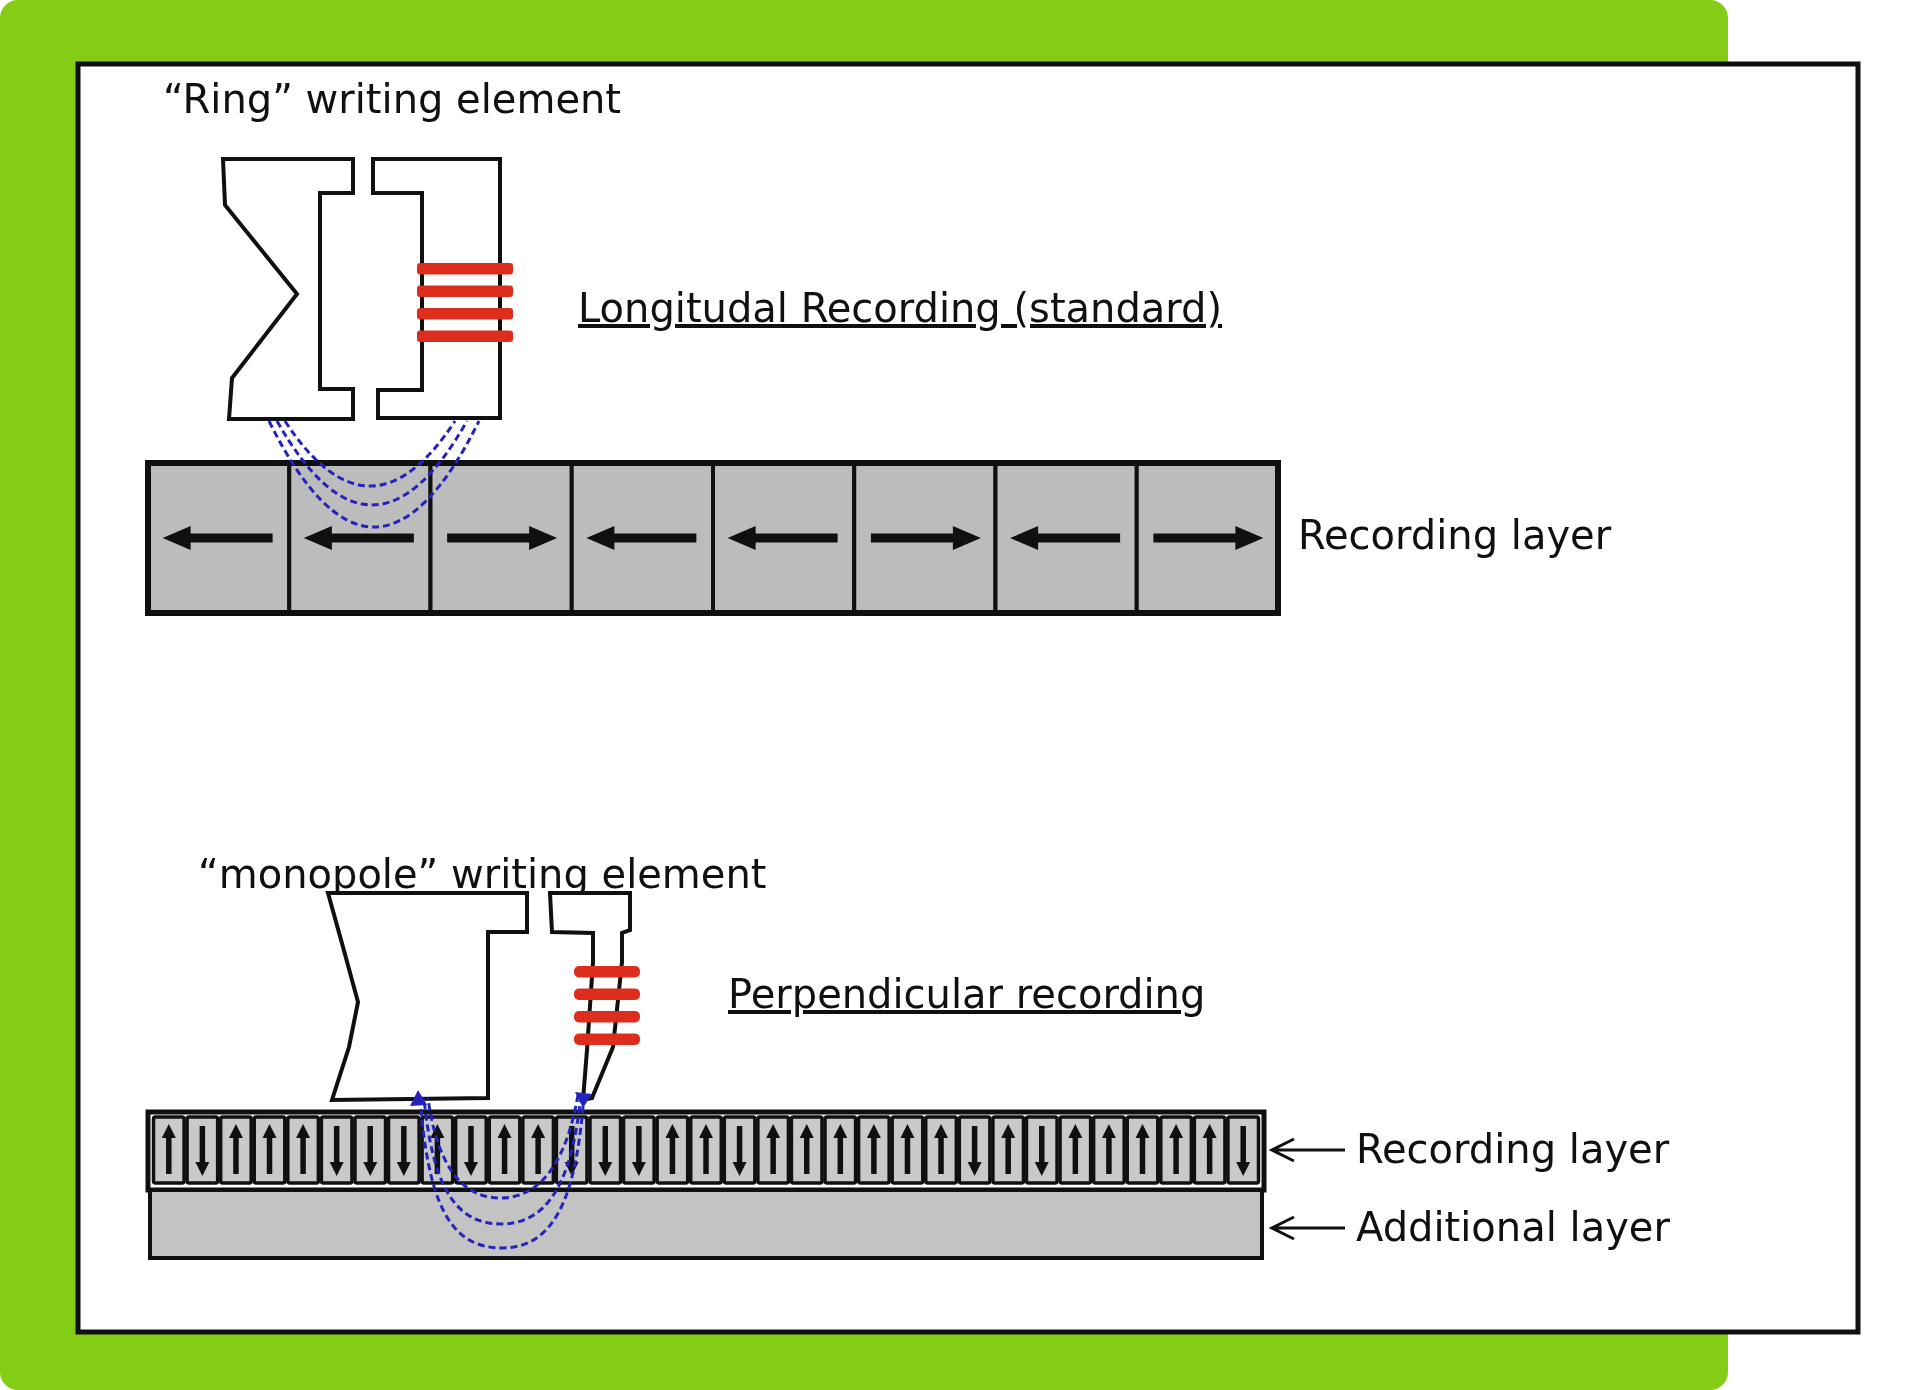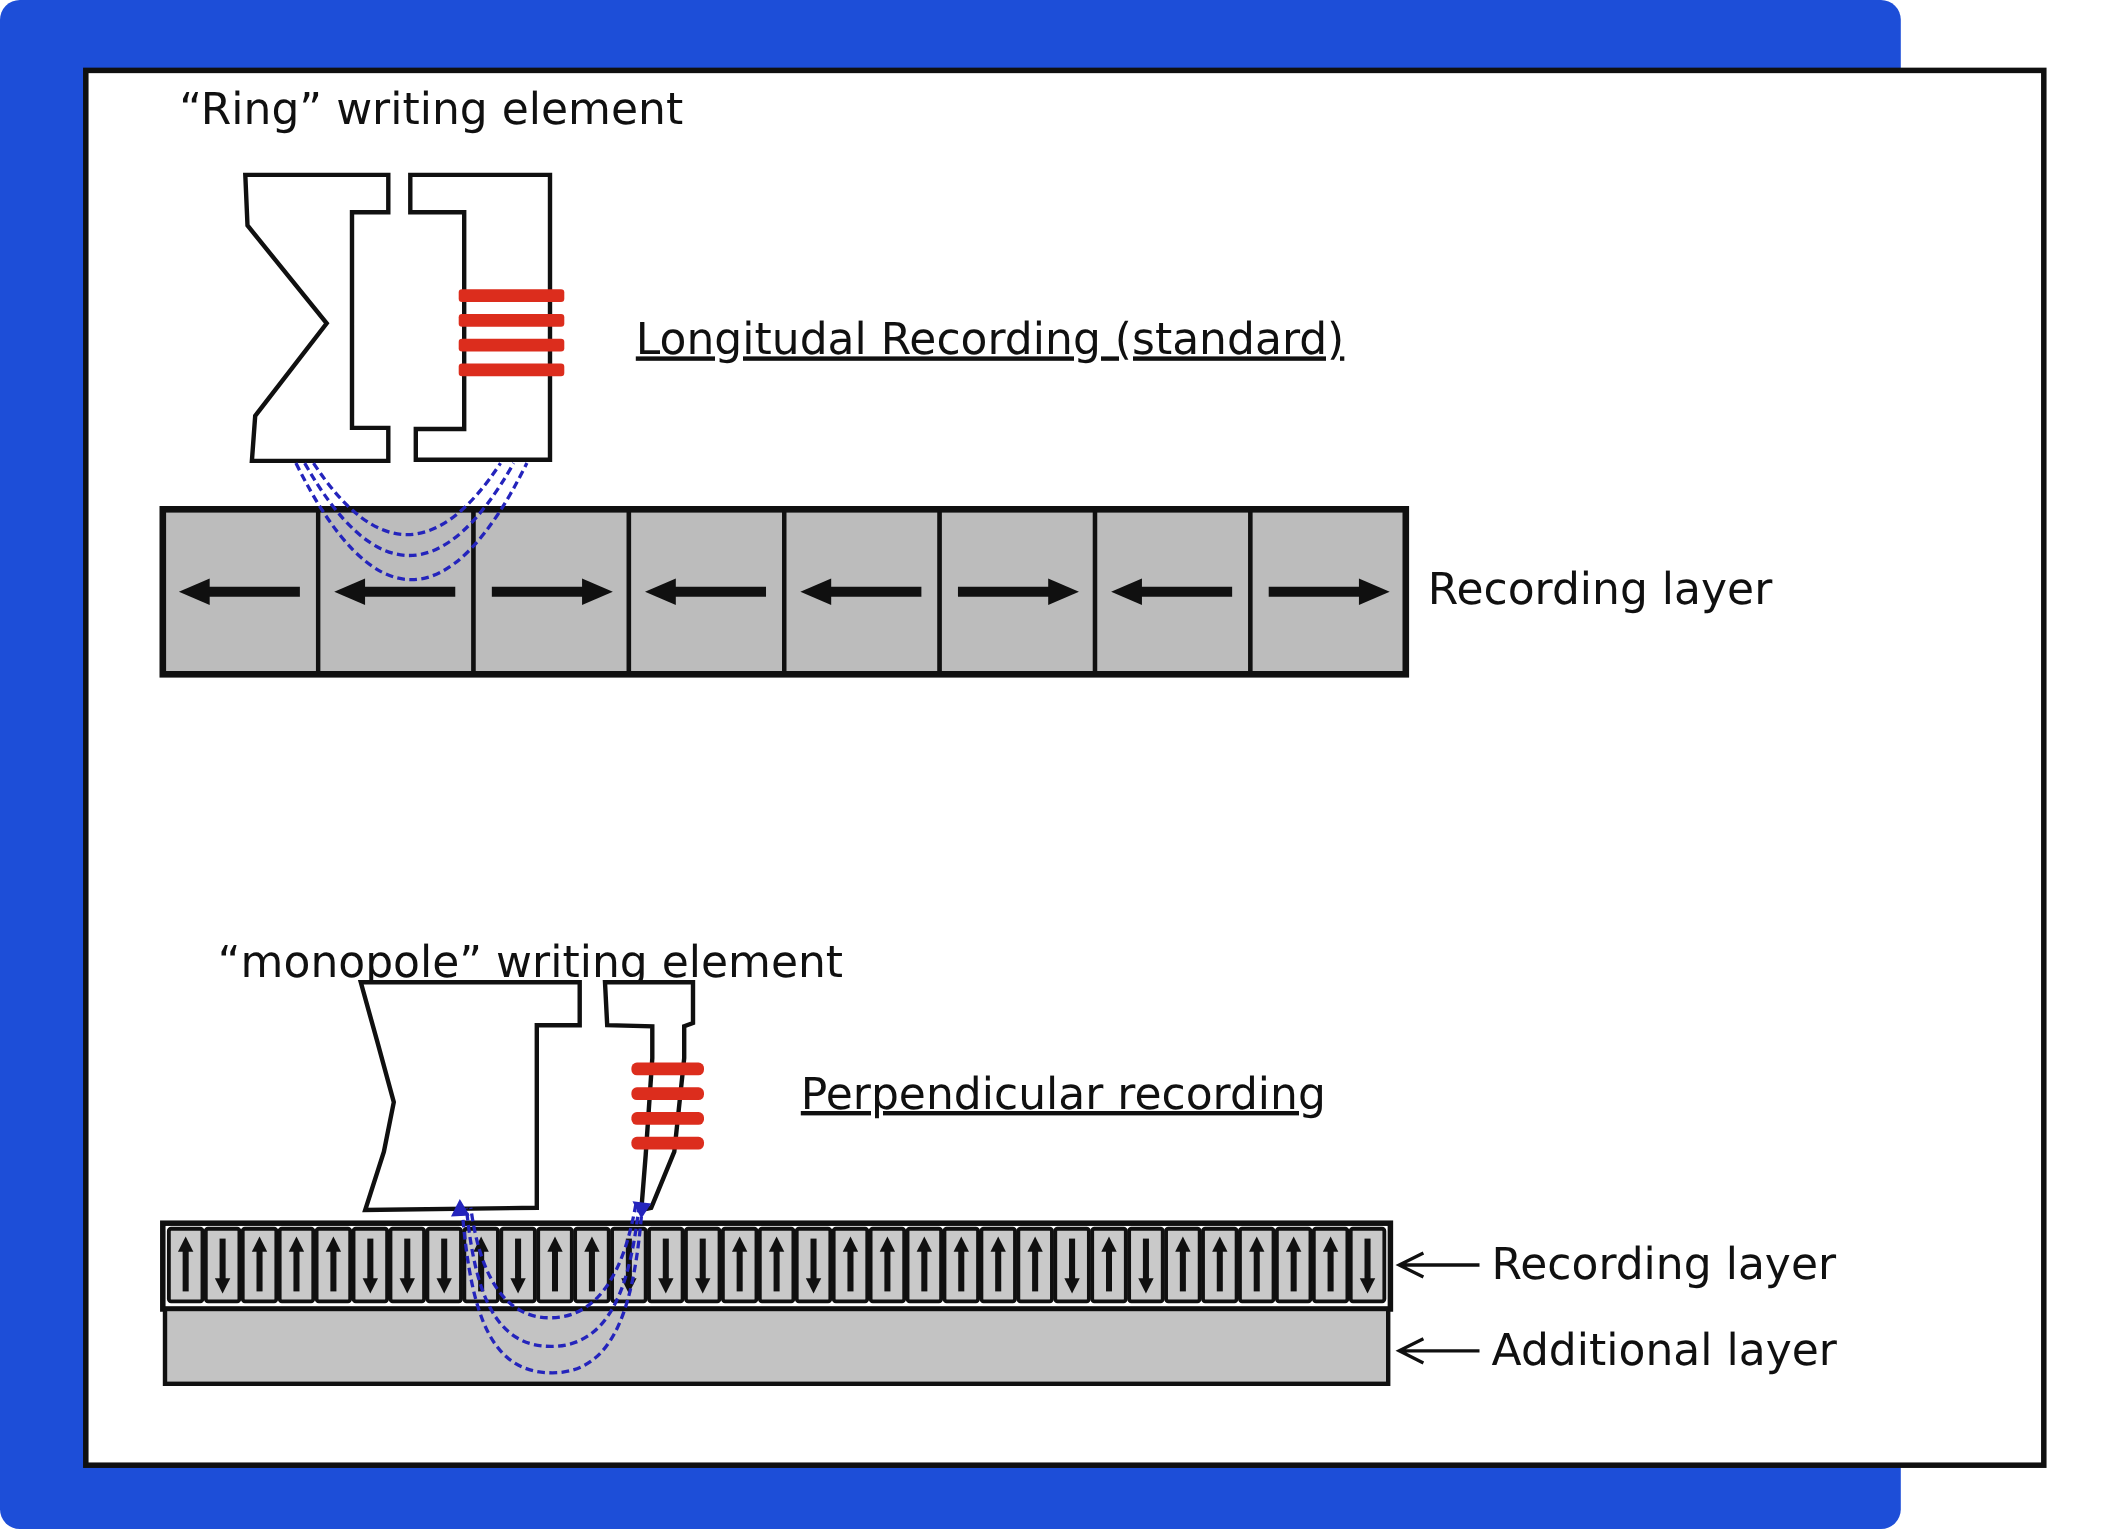--- a/index.html
+++ b/index.html
@@ -1,16 +1,16 @@
 <!DOCTYPE html>
 <html style="--coil-red: #dc2d1d; --field-blue: #2424bc; --additional-gray: #c3c3c3;"><head>
 <meta charset="utf-8">
 <style>
   html,body{margin:0;padding:0;background:#fff;}
-  .page{position:relative;width:1728px;height:1390px;background:#1d4ed8;
+  .page{position:relative;width:1728px;height:1390px;background:#84cc16;
         font-family:"DejaVu Sans", sans-serif;border-radius:18px;}
   svg{display:block;}
   .label{font-family:"DejaVu Sans", sans-serif;fill:#101010;font-size:40px;}
   .underline{text-decoration:underline;}
   .ink{stroke:#101010;fill:#ffffff;stroke-width:4;stroke-linejoin:miter;}
   .frame{stroke:#101010;fill:#ffffff;stroke-width:5;}
   .coil{fill:var(--coil-red,#dc2d1d);}
   .field{stroke:var(--field-blue,#2424bc);fill:none;stroke-width:3;stroke-dasharray:7 4;}
   .fieldhead{fill:var(--field-blue,#2424bc);}
   .layer-outline{fill:none;stroke:#101010;stroke-width:6;}

